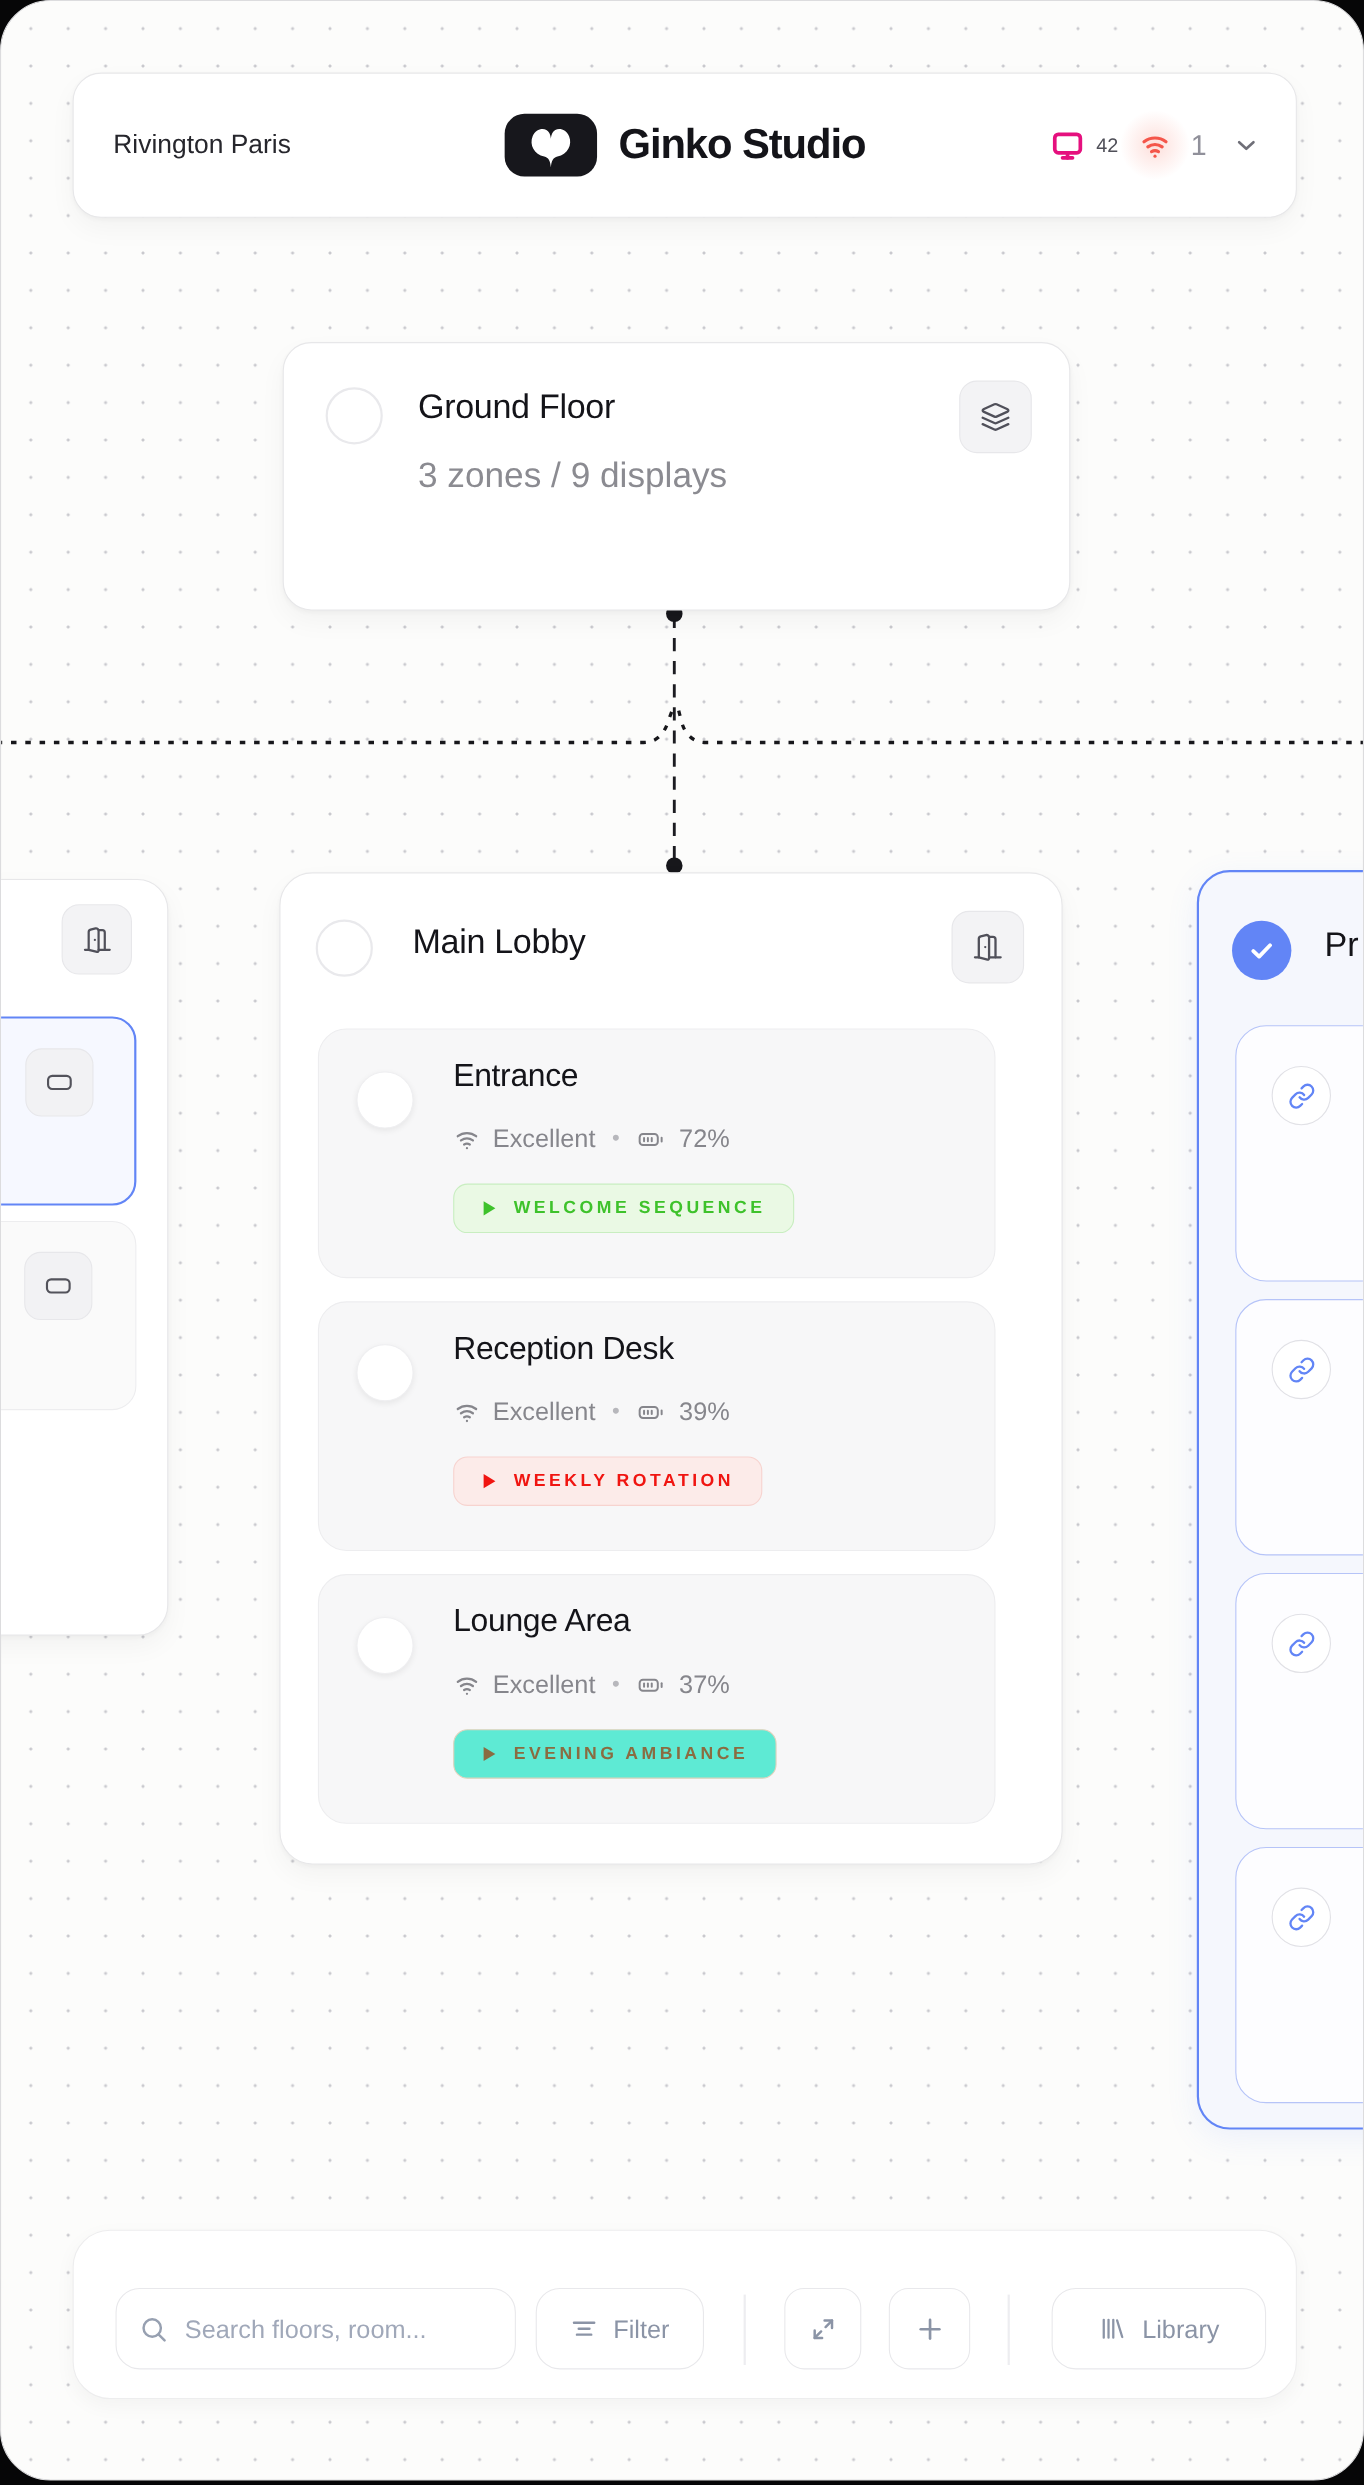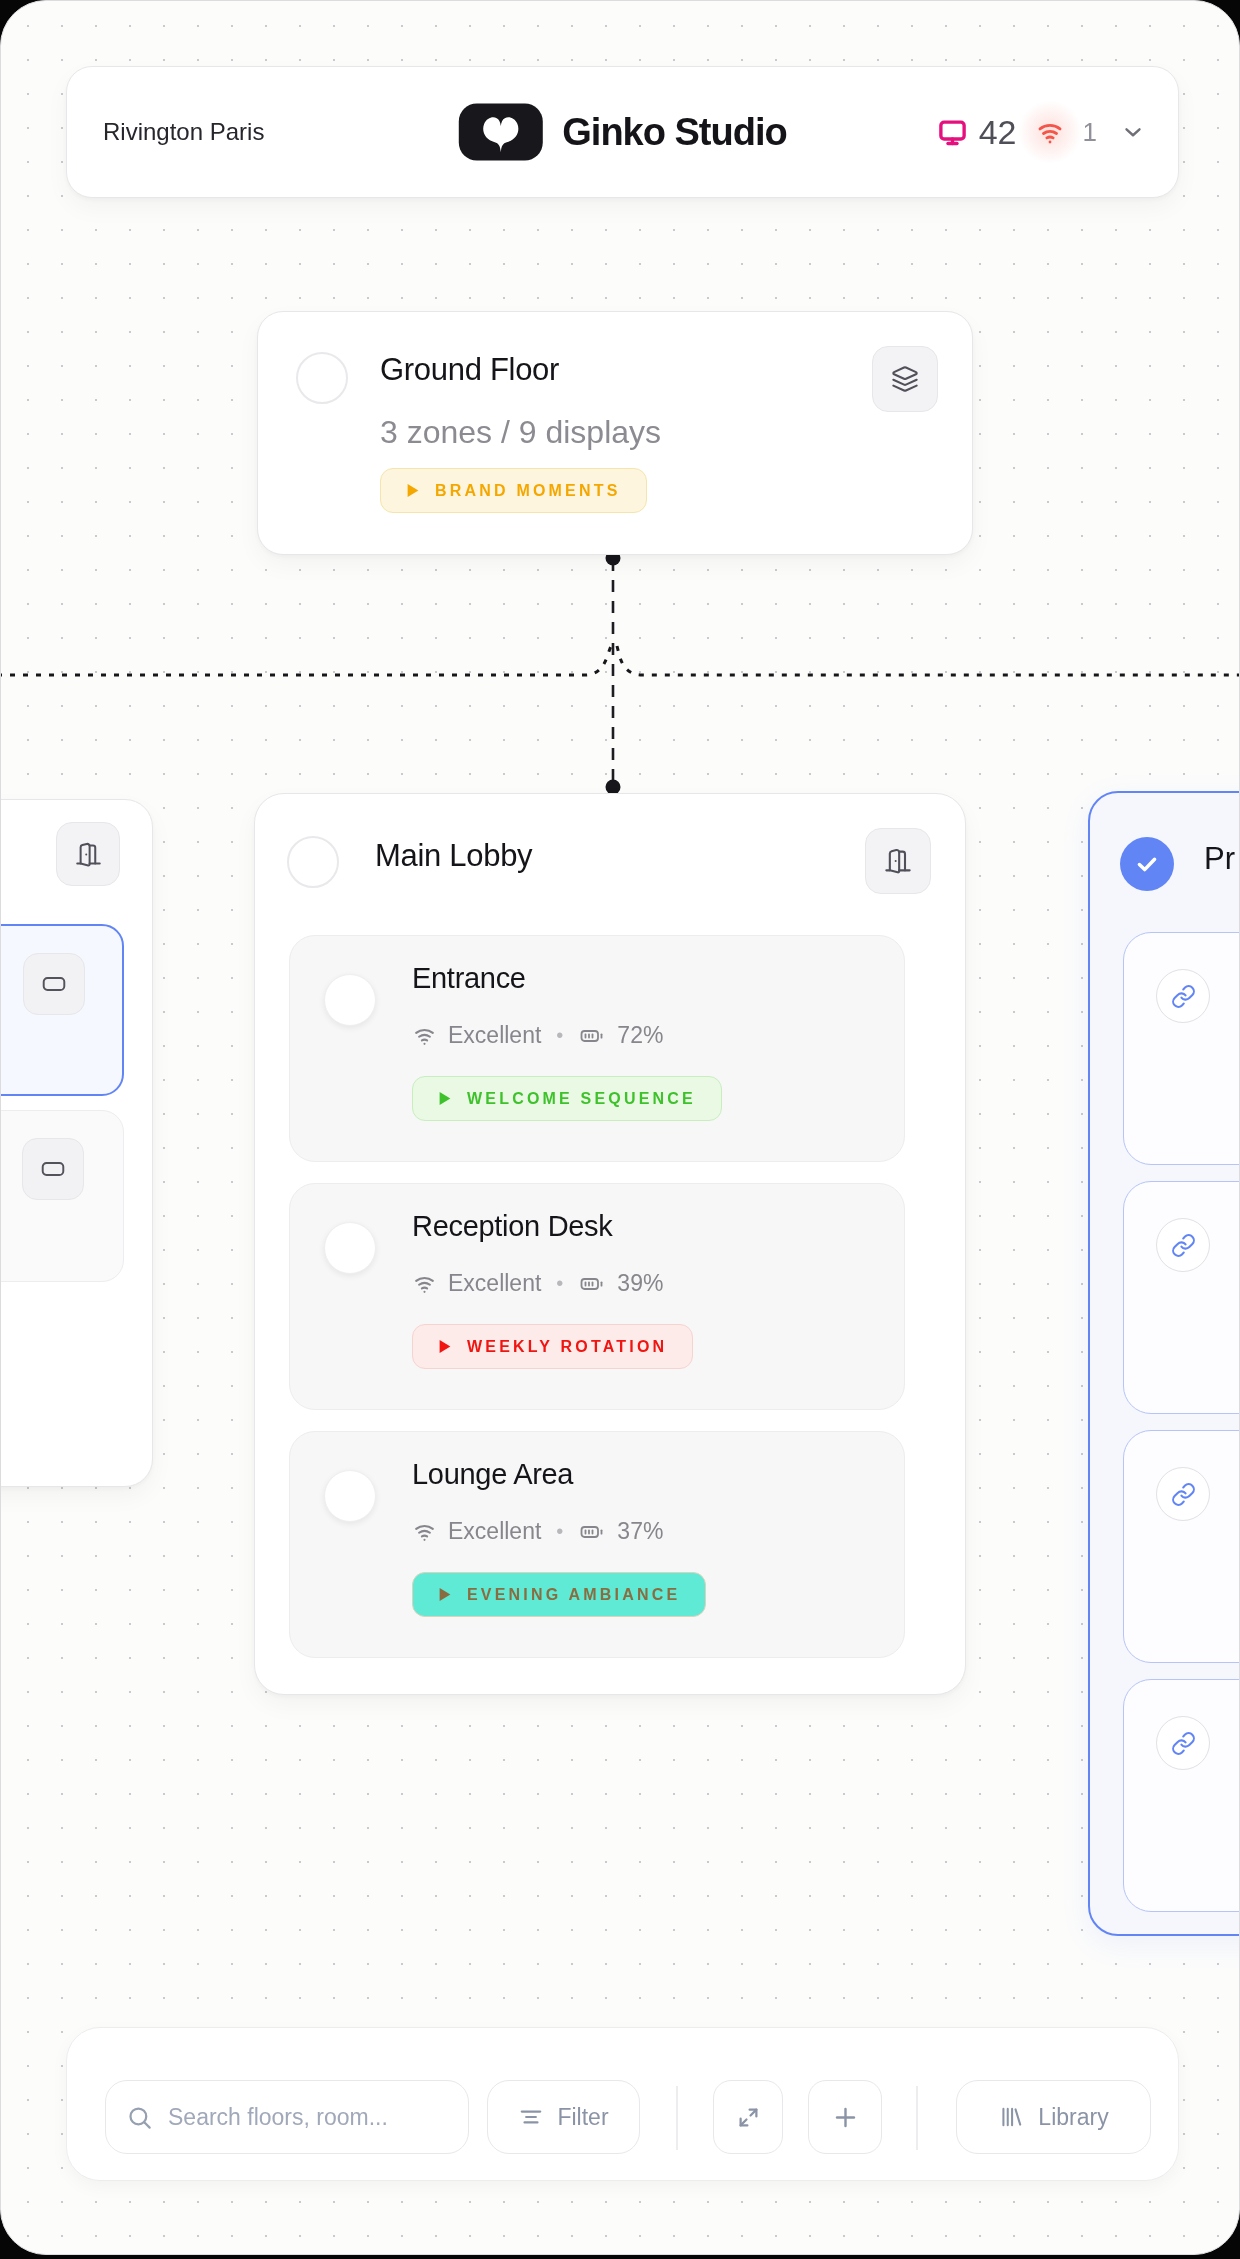--- a/index.html
+++ b/index.html
@@ -13,21 +13,21 @@
     box-shadow:0 2px 4px rgba(0,0,0,.03),0 10px 24px rgba(0,0,0,.04);padding-left:42px;}
   svg{display:block;}
   
   .topbar{left:65px;top:65px;width:1113px;height:132px;border-radius:26px;}
   .loc{position:absolute;left:36px;top:0;height:100%;display:flex;align-items:center;
     font-size:24px;color:#26262c;}
   .brand{position:absolute;left:50%;top:50%;transform:translate(-50%,-50%);display:flex;align-items:center;gap:20px;}
   .logo{width:84px;height:57px;border-radius:18px;background:#17171c;display:flex;align-items:center;justify-content:center;}
   .brand-name{font-size:38px;font-weight:700;color:#141419;letter-spacing:-1px;white-space:nowrap;}
   .statuses{position:absolute;right:32px;top:0;height:100%;display:flex;align-items:center;gap:11px;}
-  .count-main{font-size:34px;color:#4f4f58;font-weight:500;}
+  .count-main{font-size:18px;color:#4f4f58;font-weight:500;}
   .count-dim{font-size:26px;color:#90909a;}
   .wifi-glow{position:relative;width:44px;height:44px;display:flex;align-items:center;justify-content:center;}
   .wifi-glow::before{content:"";position:absolute;left:-10px;top:-10px;width:64px;height:64px;border-radius:50%;
     background:radial-gradient(circle,rgba(246,94,74,.20),rgba(246,94,74,0) 70%);}
   .chev{margin-left:12px;display:flex;}
   
   .connectors{position:absolute;left:0;top:0;z-index:0;}
   .card,.toolbar{z-index:2;}
   
   .sel-circle{position:absolute;width:52px;height:52px;border-radius:50%;background:#fff;border:2px solid #e9e9ec;}
@@ -131,26 +131,20 @@
             <polyline points="6 9.5 12 15 18 9.5"></polyline>
           </svg>
         </span>
       </div>
     </div>
 
     <div class="card floor-card">
       <div class="sel-circle" style="left:38px;top:40px;"></div>
       <div class="title-lg" style="left:122px;top:40px;">Ground Floor</div>
       <div class="subtitle" style="left:122px;top:102px;">3 zones / 9 displays</div>
-      <div class="badge amber" style="left:122px;top:156px;">
-        <svg width="14" height="15" viewBox="0 0 12 14">
-            <path d="M1 1 L11 7 L1 13 Z" fill="currentColor"></path>
-          </svg>
-        <span>BRAND MOMENTS</span>
-      </div>
       <div class="icon-btn" style="right:34px;top:34px;">
         <svg width="28" height="28" viewBox="0 0 24 24" fill="none" stroke="currentColor" stroke-width="1.8" stroke-linecap="round" stroke-linejoin="round">
           <path d="m12.83 2.18a2 2 0 0 0-1.66 0L2.6 6.08a1 1 0 0 0 0 1.83l8.58 3.91a2 2 0 0 0 1.66 0l8.58-3.9a1 1 0 0 0 0-1.83Z"></path>
           <path d="m22 17.65-9.17 4.16a2 2 0 0 1-1.66 0L2 17.65"></path>
           <path d="m22 12.65-9.17 4.16a2 2 0 0 1-1.66 0L2 12.65"></path>
         </svg>
       </div>
     </div>
 
     <div class="card lobby-card">

